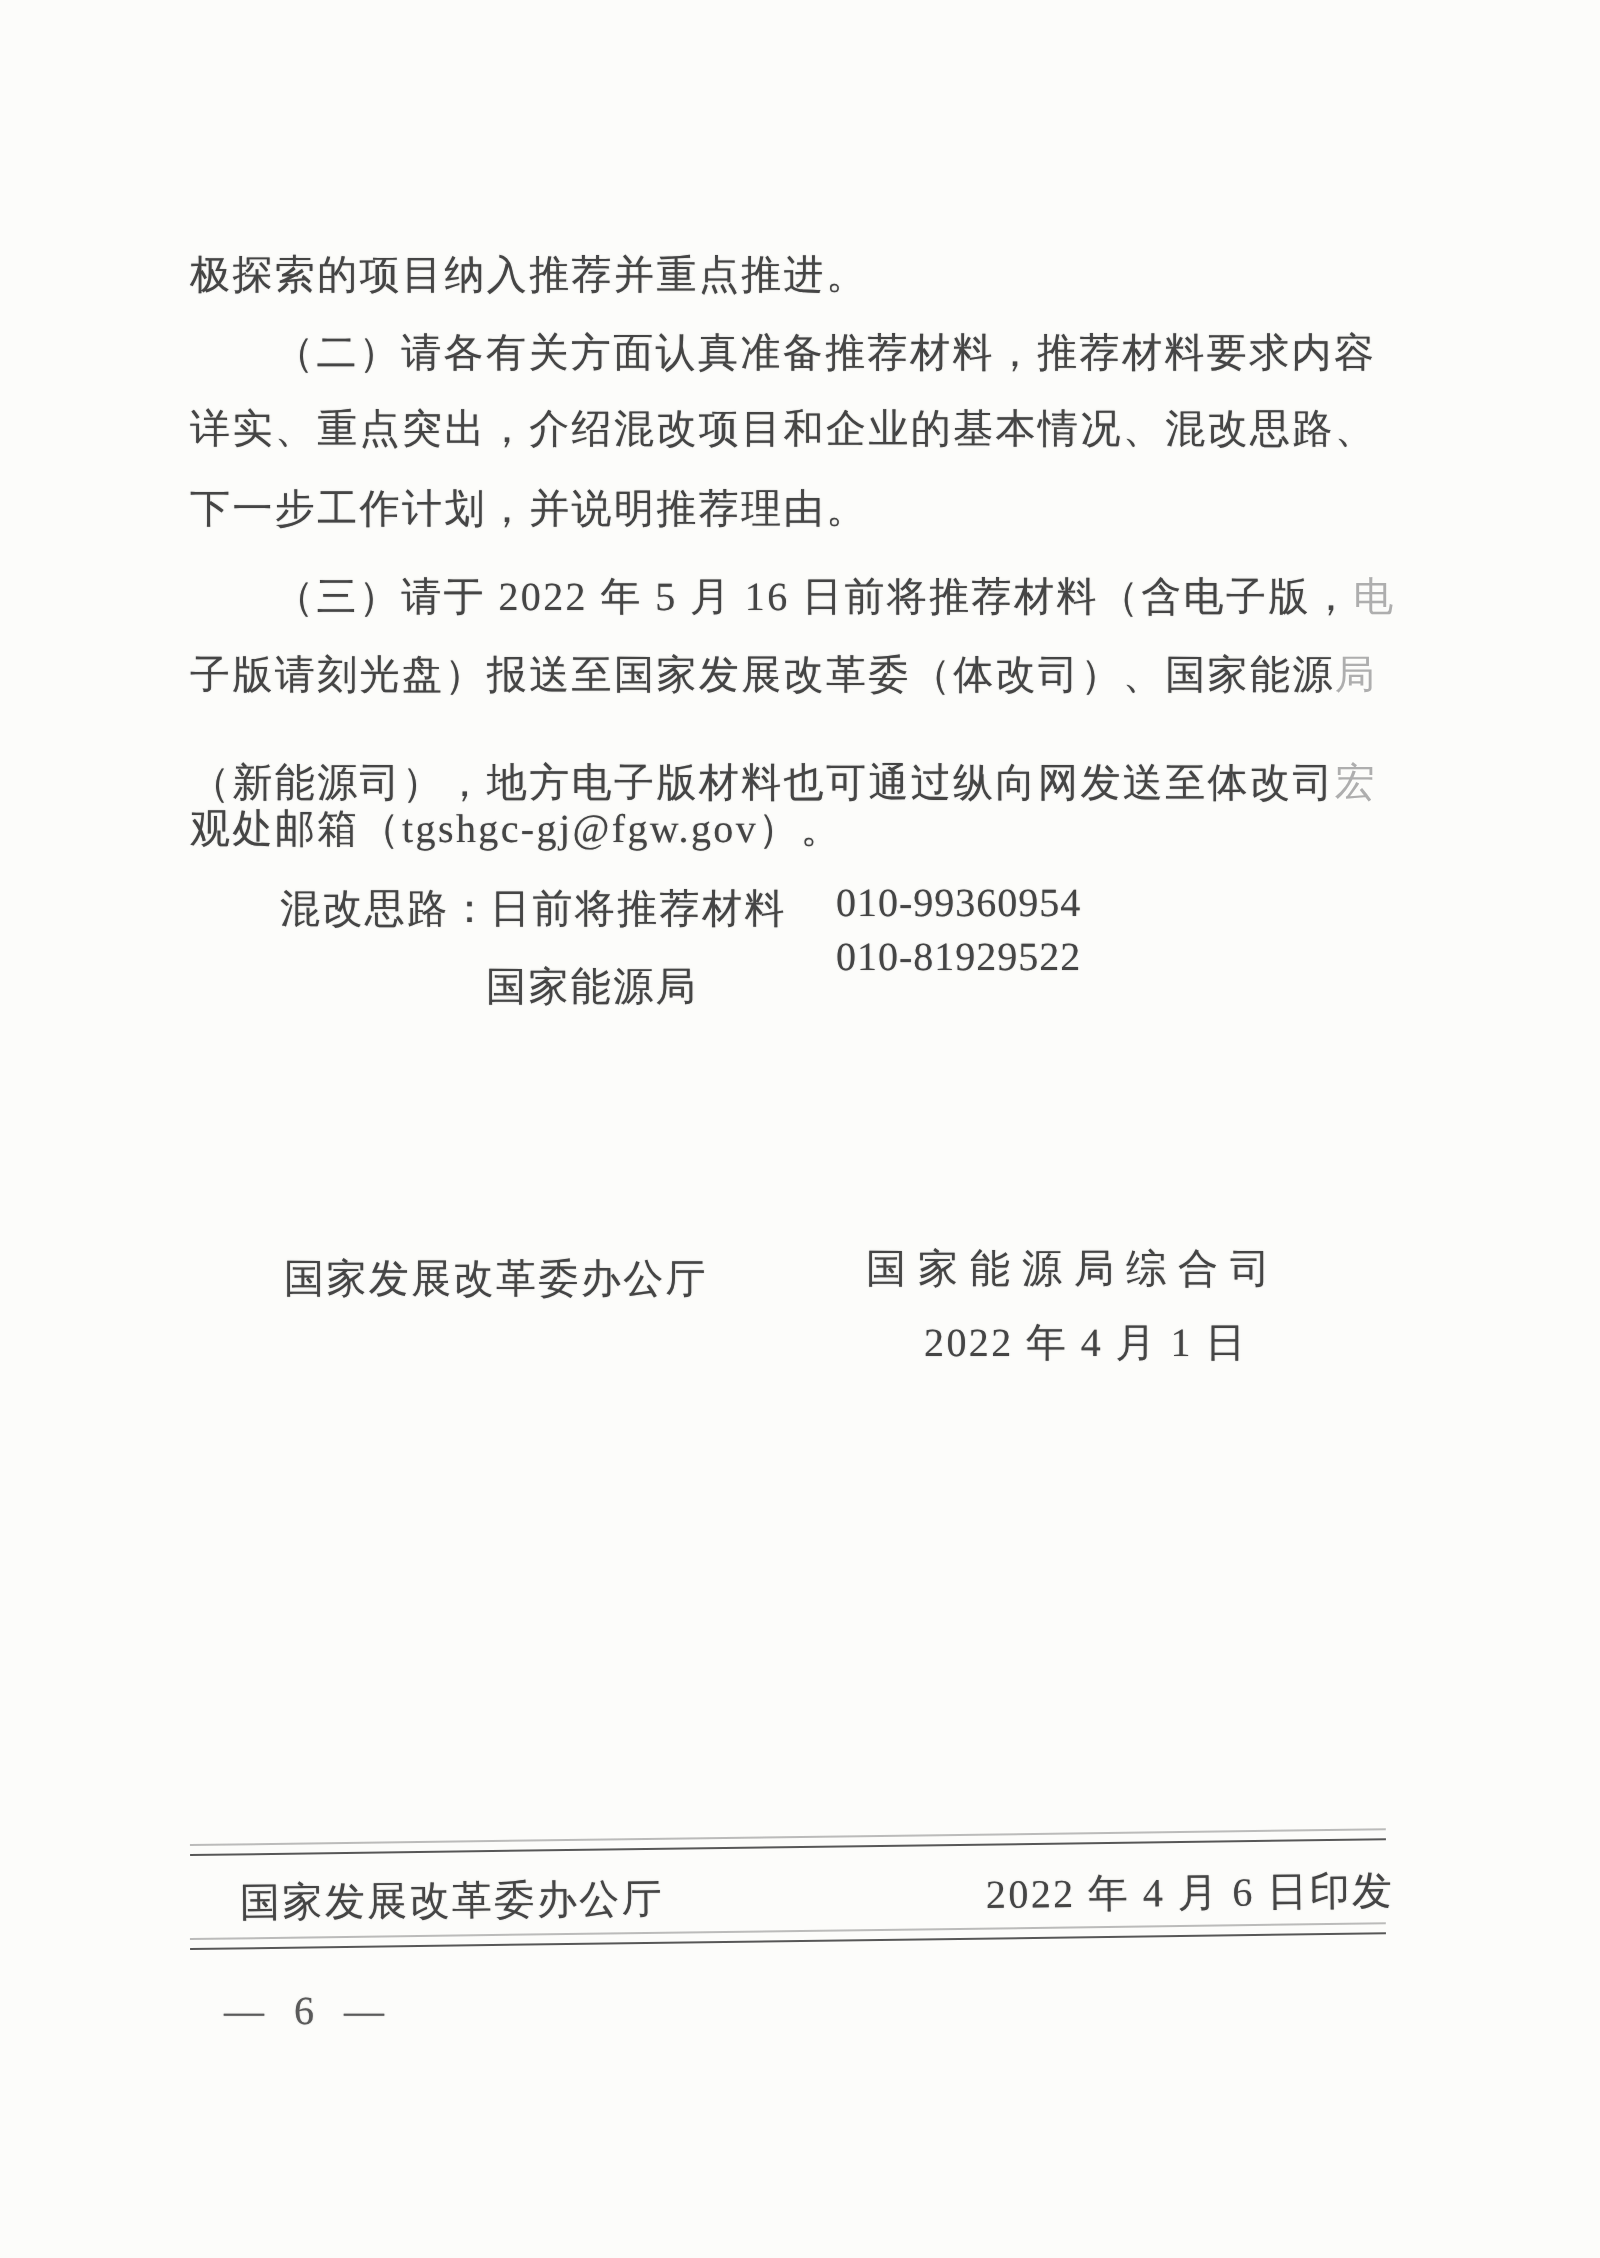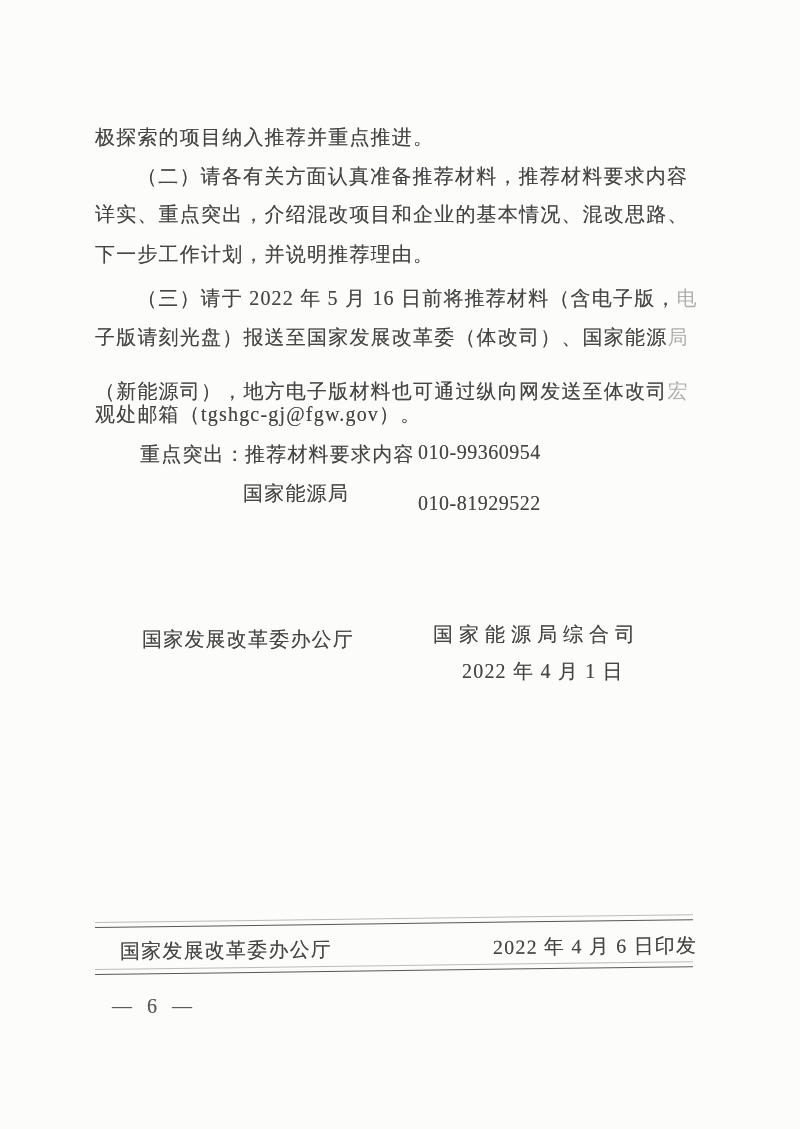--- a/index.html
+++ b/index.html
@@ -53,26 +53,26 @@
   <div class="t body-line" style="top:241px"><span>下一步工作计划，并说明推荐理由。</span></div>
 
   <div class="t body-line indent" style="top:285px"><span>（三）请于 2022 年 5 月 16 日前将推荐材料（含电子版，</span><span class="faded">电</span></div>
 
   <div class="t body-line" style="top:324px"><span>子版请刻光盘）报送至国家发展改革委（体改司）、国家能源</span><span class="faded">局</span></div>
 
   <div class="t body-line" style="top:378px"><span>（新能源司），地方电子版材料也可通过纵向网发送至体改司</span><span class="faded">宏</span></div>
 
   <div class="t body-line" style="top:401px"><span>观处邮箱（tgshgc-gj@fgw.gov）。</span></div>
 
-  <div class="t" style="left:140px; top:441px">重点突出：</div>
-  <div class="t" style="left:245px; top:441px">推荐材料要求内容</div>
+  <div class="t" style="left:140px; top:441px">混改思路：</div>
+  <div class="t" style="left:245px; top:441px">日前将推荐材料</div>
   <div class="t" style="left:418px; top:441px; letter-spacing:0.5px">010-99360954</div>
 
   <div class="t" style="left:243px; top:480px">国家能源局</div>
-  <div class="t" style="left:418px; top:492px; letter-spacing:0.5px">010-81929522</div>
+  <div class="t" style="left:418px; top:468px; letter-spacing:0.5px">010-81929522</div>
 
   <div class="t" style="left:142px; top:626px">国家发展改革委办公厅</div>
   <div class="t sig-right" style="left:433px; top:621px">国家能源局综合司</div>
   <div class="t" style="left:462px; top:658px">2022 年 4 月 1 日</div>
 
   <div class="rule" style="top:922px"></div>
 
   <div class="t footer-tilt" style="left:120px; top:938px">国家发展改革委办公厅</div>
   <div class="t footer-tilt" style="left:493px; top:934px">2022 年 4 月 6 日印发</div>
 

